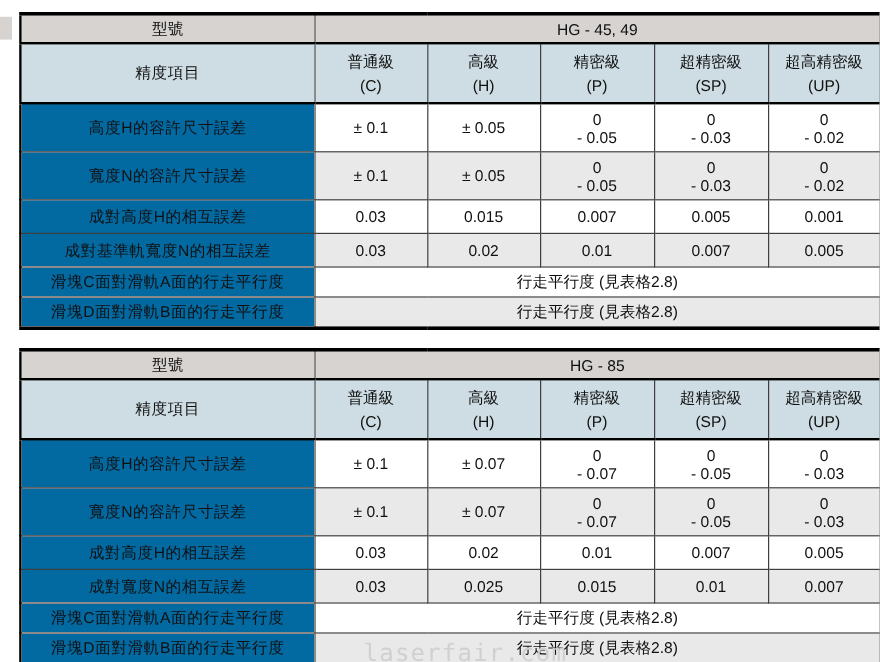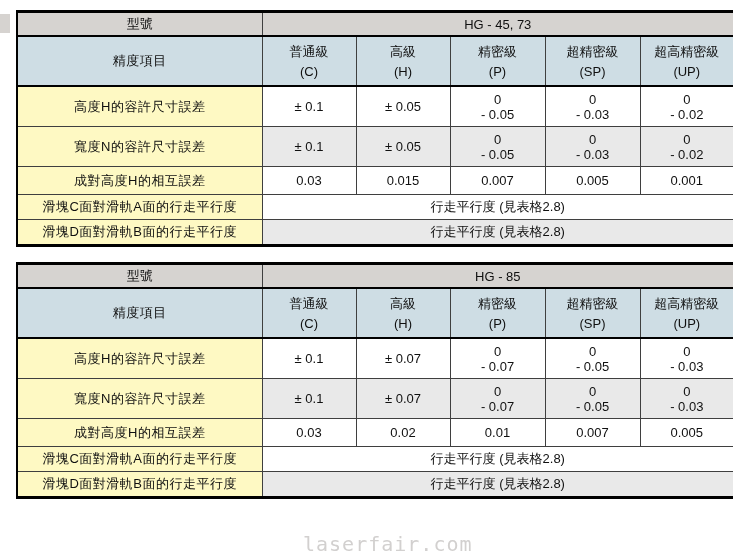--- a/index.html
+++ b/index.html
@@ -12,21 +12,21 @@
     border:2px solid #000;border-top:3px solid #000;border-bottom:3px solid #000;
   }
   #t1{margin-top:10px}
   #t2{margin-top:15px}
   .spec td{
     border:1px solid #3f3f3f;text-align:center;vertical-align:middle;
     font-size:13px;color:#101010;padding:0;overflow:hidden;
   }
   .mrow td{height:22px;background:#d6d3d0;border-bottom:2px solid #000}
   .grow td{height:48px;background:#cedde4;border-bottom:2px solid #000}
-  .lab{background:#fef9c3;text-align:left;padding-left:9px;letter-spacing:.5px}
+  .lab{background:#0369a1;text-align:left;padding-left:9px;letter-spacing:.5px}
   .h40 td{height:39px}
   .h27 td{height:27px}
   .h24 td{height:24px}
   .alt .val,.alt .pv{background:#e9e9e9}
   td.val div{line-height:15px}
   .gname{line-height:20px;padding-top:2px}
   .gcode{line-height:20px}
   .scan-artifact{position:absolute;left:0;top:14px;width:10px;height:19px;background:#d6d3d0}
   .watermark{
     position:absolute;left:303px;top:532px;font-family:"DejaVu Sans Mono",monospace;
@@ -43,21 +43,21 @@
     <col style="width:245px">
       <col style="width:94px">
       <col style="width:94px">
     <col style="width:95px">
       <col style="width:95px">
       <col style="width:94px">
   </colgroup>
   <tbody>
       <tr class="mrow">
     <td>型號</td>
-    <td colspan="5">HG - 45, 73</td>
+    <td colspan="5">HG - 45, 49</td>
   </tr>
   <tr class="grow">
     <td class="lab" style="text-align:center;padding-left:0">精度項目</td>
     <td>
       <div class="gname">普通級</div>
       <div class="gcode">(C)</div>
     </td>
     <td>
       <div class="gname">高級</div>
       <div class="gcode">(H)</div>
@@ -109,20 +109,28 @@
       <div>- 0.02</div>
     </td>
   </tr>
   <tr class="h27">
     <td class="lab">成對高度H的相互誤差</td>
     <td class="val">0.03</td>
     <td class="val">0.015</td>
     <td class="val">0.007</td>
     <td class="val">0.005</td>
     <td class="val">0.001</td>
+  </tr>
+  <tr class="h27 alt">
+    <td class="lab">成對基準軌寬度N的相互誤差</td>
+    <td class="val">0.03</td>
+    <td class="val">0.02</td>
+    <td class="val">0.01</td>
+    <td class="val">0.007</td>
+    <td class="val">0.005</td>
   </tr>
   <tr class="h24">
     <td class="lab">滑塊C面對滑軌A面的行走平行度</td>
     <td class="pv" colspan="5">行走平行度 (見表格2.8)</td>
   </tr>
   <tr class="h24 alt">
     <td class="lab">滑塊D面對滑軌B面的行走平行度</td>
     <td class="pv" colspan="5">行走平行度 (見表格2.8)</td>
   </tr>
 </tbody>
@@ -200,20 +208,28 @@
     </td>
   </tr>
   <tr class="h27">
     <td class="lab">成對高度H的相互誤差</td>
     <td class="val">0.03</td>
     <td class="val">0.02</td>
     <td class="val">0.01</td>
     <td class="val">0.007</td>
     <td class="val">0.005</td>
   </tr>
+  <tr class="h27 alt">
+    <td class="lab">成對寬度N的相互誤差</td>
+    <td class="val">0.03</td>
+    <td class="val">0.025</td>
+    <td class="val">0.015</td>
+    <td class="val">0.01</td>
+    <td class="val">0.007</td>
+  </tr>
   <tr class="h24">
     <td class="lab">滑塊C面對滑軌A面的行走平行度</td>
     <td class="pv" colspan="5">行走平行度 (見表格2.8)</td>
   </tr>
   <tr class="h24 alt">
     <td class="lab">滑塊D面對滑軌B面的行走平行度</td>
     <td class="pv" colspan="5">行走平行度 (見表格2.8)</td>
   </tr>
 </tbody>
   </table>

